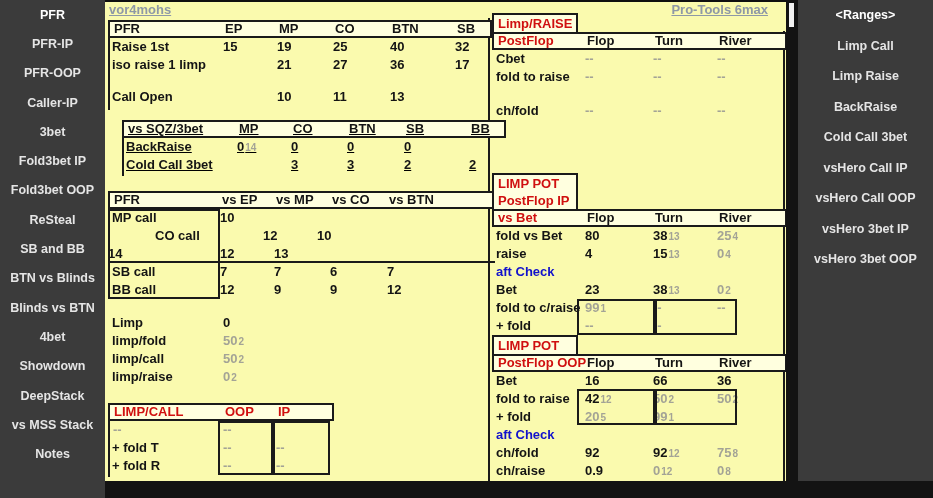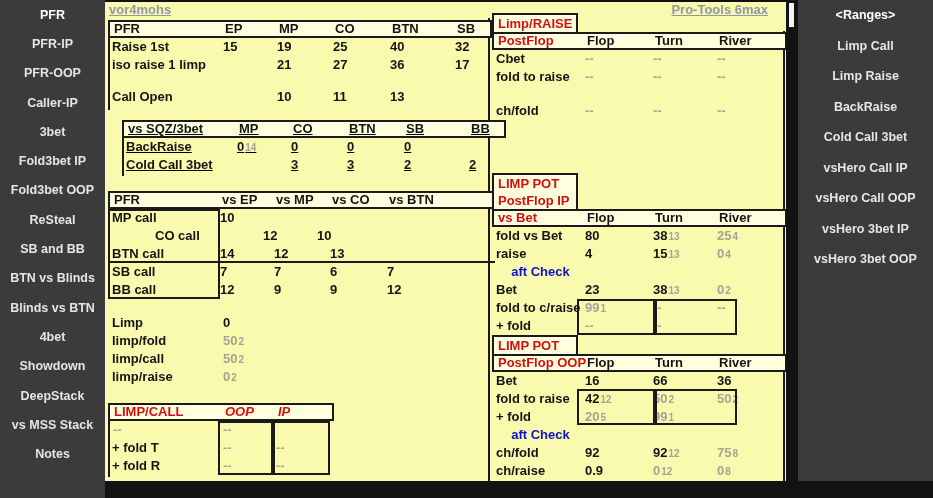--- a/index.html
+++ b/index.html
@@ -38,25 +38,25 @@
   }
   .tbox div { padding-left:4px; color:#d01010; font-size:13px; font-weight:bold; line-height:17px; white-space:nowrap; }
   .hrow { display:grid; height:18px; background:#ffffdf; border:2px solid #1a1a1a; }
   .brow { display:grid; height:18px; }
   .cell, .hcell {
     font-size:13px; font-weight:bold; color:#141414; line-height:18px; white-space:nowrap;
   }
   .hcell { line-height:14px; }
   .label, .hlabel { padding-left:4px; }
   .red { color:#d01010; }
-  .section { color:#1111cc;text-align:center; }
+  .section { color:#1111cc; }
   .dim { color:#a3a396; }
   .sub { font-size:10px; color:#a3a396; padding-left:1px; }
   .rule { border-bottom:2px solid #1a1a1a; }
-  .p5 .val, .p5 .hcol { padding-left:5px;font-style:italic; }
+  .p5 .val, .p5 .hcol { padding-left:5px; }
   .gbox { position:absolute; border:2px solid #1a1a1a; }
 </style>
 </head>
 <body>
 
 <nav id="left-sidebar" class="sidebar">
     <div class="side-item active">PFR</div>
     <div class="side-item">PFR-IP</div>
     <div class="side-item">PFR-OOP</div>
     <div class="side-item">Caller-IP</div>
@@ -163,21 +163,20 @@
         <span class="cell val"></span>
       </div>
       <div class="brow" style="grid-template-columns: 112px 54px 56px 57px 65px; margin-left: 43px;">
         <span class="cell label">CO call</span>
         <span class="cell val"><span>12</span></span>
         <span class="cell val"><span>10</span></span>
         <span class="cell val"></span>
         <span class="cell val"></span>
       </div>
       <div class="brow rule" style="grid-template-columns: 112px 54px 56px 57px 65px;">
-        <span class="cell label">BTN call</span>
         <span class="cell val"><span>14</span></span>
         <span class="cell val"><span>12</span></span>
         <span class="cell val"><span>13</span></span>
         <span class="cell val"></span>
       </div>
       <div class="brow" style="grid-template-columns: 112px 54px 56px 57px 65px;">
         <span class="cell label">SB call</span>
         <span class="cell val"><span>7</span></span>
         <span class="cell val"><span>7</span></span>
         <span class="cell val"><span>6</span></span>

